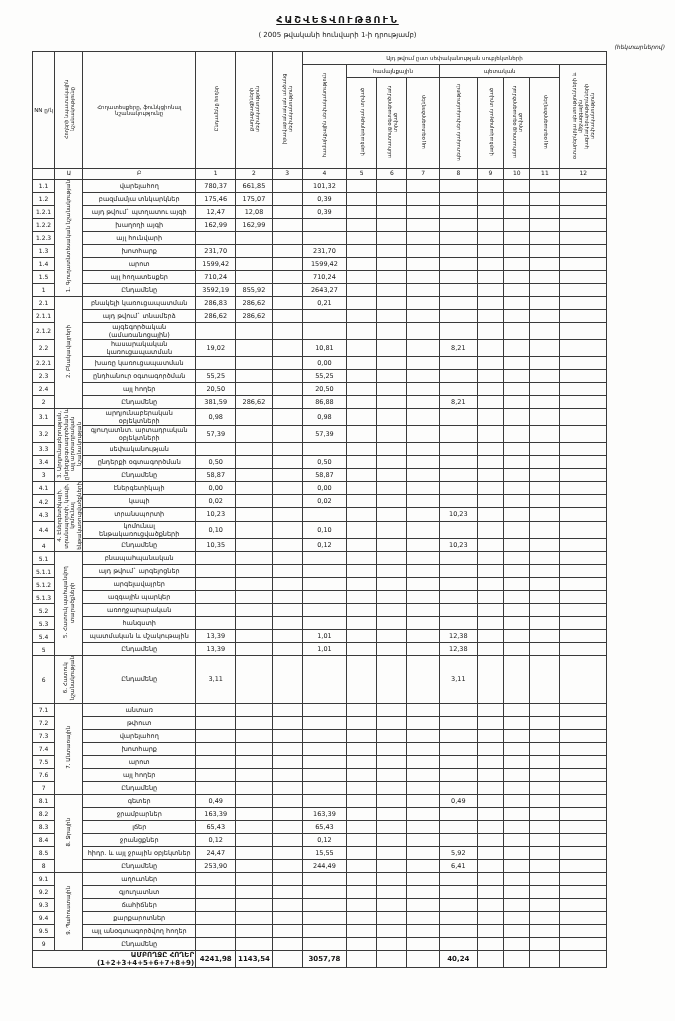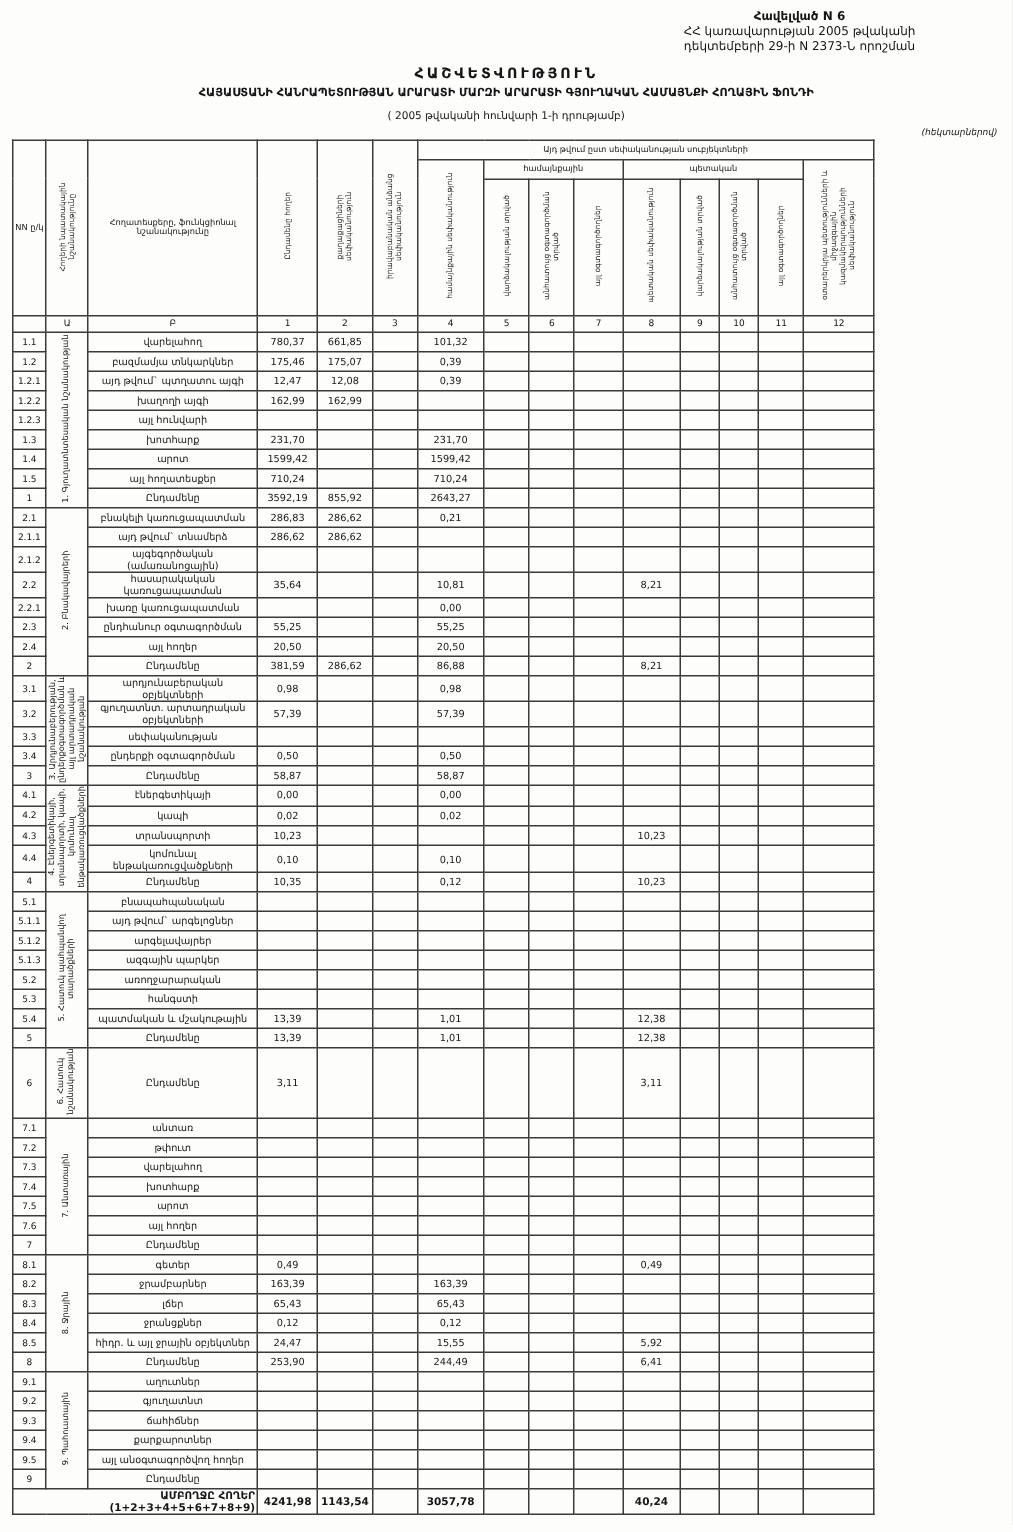--- a/index.html
+++ b/index.html
@@ -6,26 +6,26 @@
   .page {
     position:relative; width:675px; min-height:1021px; margin:0 auto;
     background:#fdfdfc; color:#151515;
     font-family:"DejaVu Sans", sans-serif;
     box-sizing:border-box; padding:6px 8px 10px 8px;
   }
   
   .appendix { text-align:center; margin-left:390px; width:270px; font-size:8px; line-height:1.25; }
   .appendix .l1 { font-weight:bold; }
   
-  .title { text-align:center; font-size:9.5px; font-weight:bold; letter-spacing:2px; margin-top:8px; }
+  .title { text-align:center; font-size:9.5px; font-weight:bold; letter-spacing:2px; margin-top:8px;text-decoration:underline; }
   .subtitle { text-align:center; font-size:7.5px; font-weight:bold; line-height:1.3; margin-top:2px; }
   .asof { text-align:center; font-size:7px; margin-top:6px; }
   .units { text-align:right; font-size:6px; font-style:italic; margin:4px 2px 1px 0; }
 
-  table.report { width:575px; border-collapse:collapse; table-layout:fixed; }
+  table.report { width:575px; border-collapse:collapse; table-layout:fixed;margin-left:24px; }
   table.report td, table.report th {
     border:1px solid #3a3a3a; padding:0 1px; vertical-align:middle;
     font-weight:normal; overflow:hidden; text-align:center;
   }
   thead td { font-size:5px; line-height:1.1; }
   .band { font-size:5.5px; height:12px; }
   .vert {
     writing-mode:vertical-rl; transform:rotate(180deg);
     display:inline-block; font-size:5px; line-height:1.2;
     max-height:88px; white-space:normal; text-align:center;
@@ -40,28 +40,22 @@
   tr.tall-row td { height:42px; }
   td.b, tr.total-row td { font-weight:bold; }
   tr.total-row td { font-size:7px; height:15px; }
   tr.total-row td.total-label { text-align:right; padding-left:4px; }
 </style>
 </head>
 <body>
 
 <div class="page">
 
-  <div class="appendix">
-    <div class="l1">Հավելված N 6</div>
-    <div>ՀՀ կառավարության 2005 թվականի</div>
-    <div>դեկտեմբերի 29-ի N 2373-Ն որոշման</div>
-  </div>
 
   <div class="title">ՀԱՇՎԵՏՎՈՒԹՅՈՒՆ</div>
-  <div class="subtitle">ՀԱՅԱՍՏԱՆԻ ՀԱՆՐԱՊԵՏՈՒԹՅԱՆ ԱՐԱՐԱՏԻ ՄԱՐԶԻ ԱՐԱՐԱՏԻ ԳՅՈՒՂԱԿԱՆ ՀԱՄԱՅՆՔԻ ՀՈՂԱՅԻՆ ՖՈՆԴԻ</div>
   <div class="asof">( 2005 թվականի հունվարի 1-ի դրությամբ)</div>
   <div class="units">(հեկտարներով)</div>
 
   <table class="report">
     <colgroup>
       <col style="width:22px">
         <col style="width:28px">
         <col style="width:112px">
       <col style="width:40px">
         <col style="width:36px">
@@ -310,21 +304,21 @@
           <td class="value-cell"></td>
           <td class="value-cell"></td>
           <td class="value-cell"></td>
           <td class="value-cell"></td>
           <td class="value-cell"></td>
           <td class="value-cell"></td>
         </tr>
         <tr>
           <td class="row-num">2.2</td>
           <td class="row-label">հասարակական կառուցապատման</td>
-          <td class="value-cell">35,64</td>
+          <td class="value-cell">19,02</td>
           <td class="value-cell"></td>
           <td class="value-cell"></td>
           <td class="value-cell">10,81</td>
           <td class="value-cell"></td>
           <td class="value-cell"></td>
           <td class="value-cell"></td>
           <td class="value-cell">8,21</td>
           <td class="value-cell"></td>
           <td class="value-cell"></td>
           <td class="value-cell"></td>

